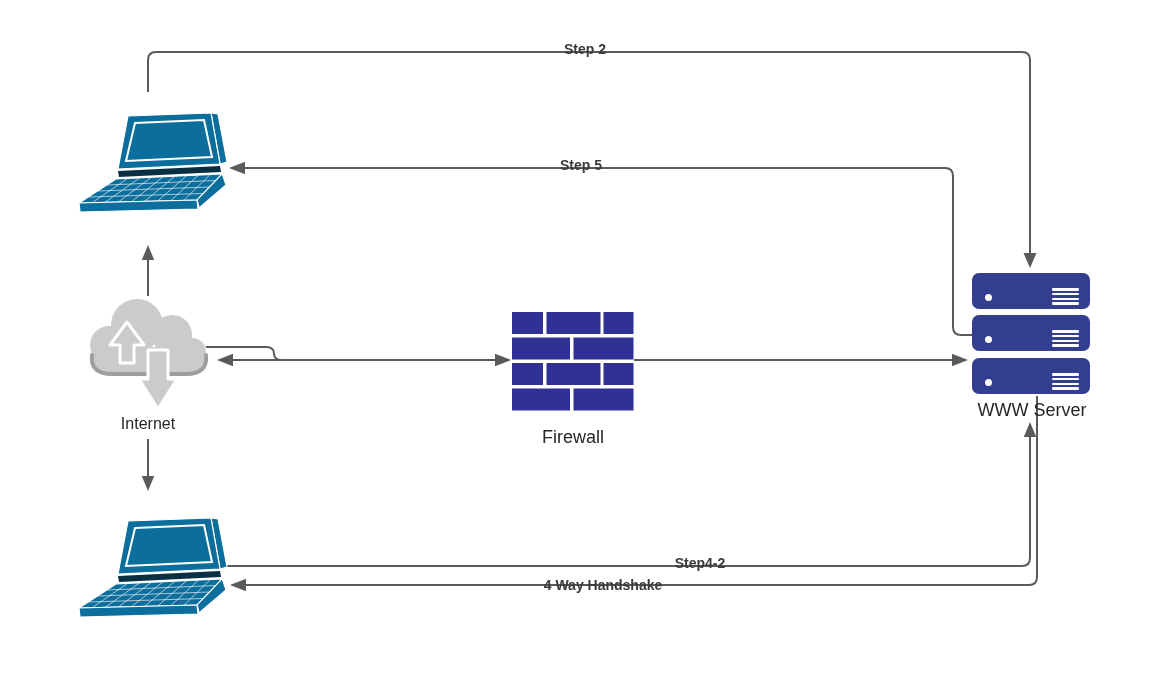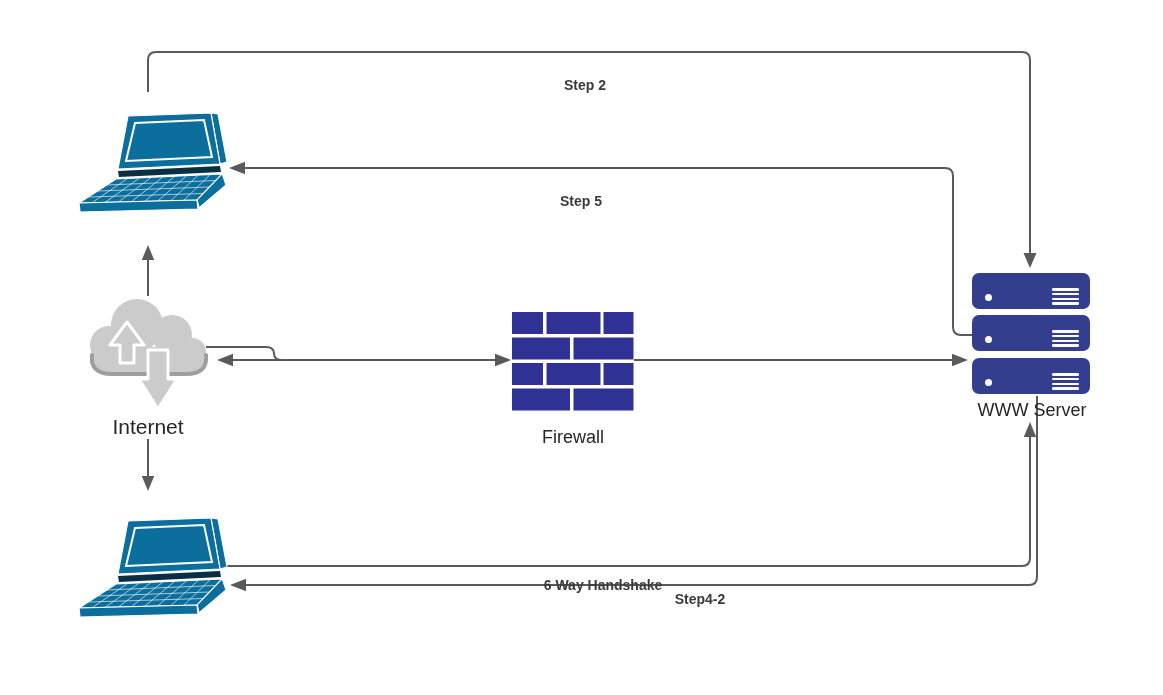--- a/index.html
+++ b/index.html
@@ -30,29 +30,29 @@
     position:absolute; left:13px; top:21px; width:7px; height:7px;
     border-radius:50%; background:var(--icon-detail);
   }
   .server-vents { position:absolute; right:11px; top:15px; display:flex; flex-direction:column; gap:2.2px; }
   .server-vents i { display:block; width:27px; height:2.6px; background:var(--icon-detail); border-radius:1.3px; }
 
   .node-label {
     position:absolute; text-align:center; color:var(--node-label);
     font-size:18px; line-height:1.1; white-space:nowrap;
   }
-  #internet-label { left:88px;  top:415px; width:120px; font-size:21px; }
+  #internet-label { left:88px;  top:415px; width:120px; font-size:16px; }
   #firewall-label { left:513px; top:428px; width:120px; }
   #www-server-label { left:972px; top:401px; width:120px; }
 
   .edge-label {
     position:absolute; font-weight:bold; font-size:14px;
     color:var(--edge-label); white-space:nowrap;
   }
-  .edge-label.above-line { transform:translate(-50%,-70%);margin-top:36px; }
+  .edge-label.above-line { transform:translate(-50%,-70%); }
   .edge-label.on-line    { transform:translate(-50%,-52%); }
   #label-step2     { left:585px; top:52px; }
   #label-step3     { left:581px; top:168px; }
   #label-step4-7   { left:700px; top:566px; }
   #label-handshake { left:603px; top:585px; }
 
   .brick { fill:var(--firewall); }
 </style>
 </head>
 <body>
@@ -196,15 +196,15 @@
           <i></i>
           <i></i>
         </span>
     </div>
   </div>
   <div class="node-label" id="www-server-label">WWW Server</div>
 
   <div class="edge-label above-line" id="label-step2">Step 2</div>
   <div class="edge-label above-line" id="label-step3">Step 5</div>
   <div class="edge-label above-line" id="label-step4-7">Step4-2</div>
-  <div class="edge-label on-line" id="label-handshake">6 Way Handshake</div>
+  <div class="edge-label on-line" id="label-handshake">4 Way Handshake</div>
 
 </div>
 
 </body></html>

